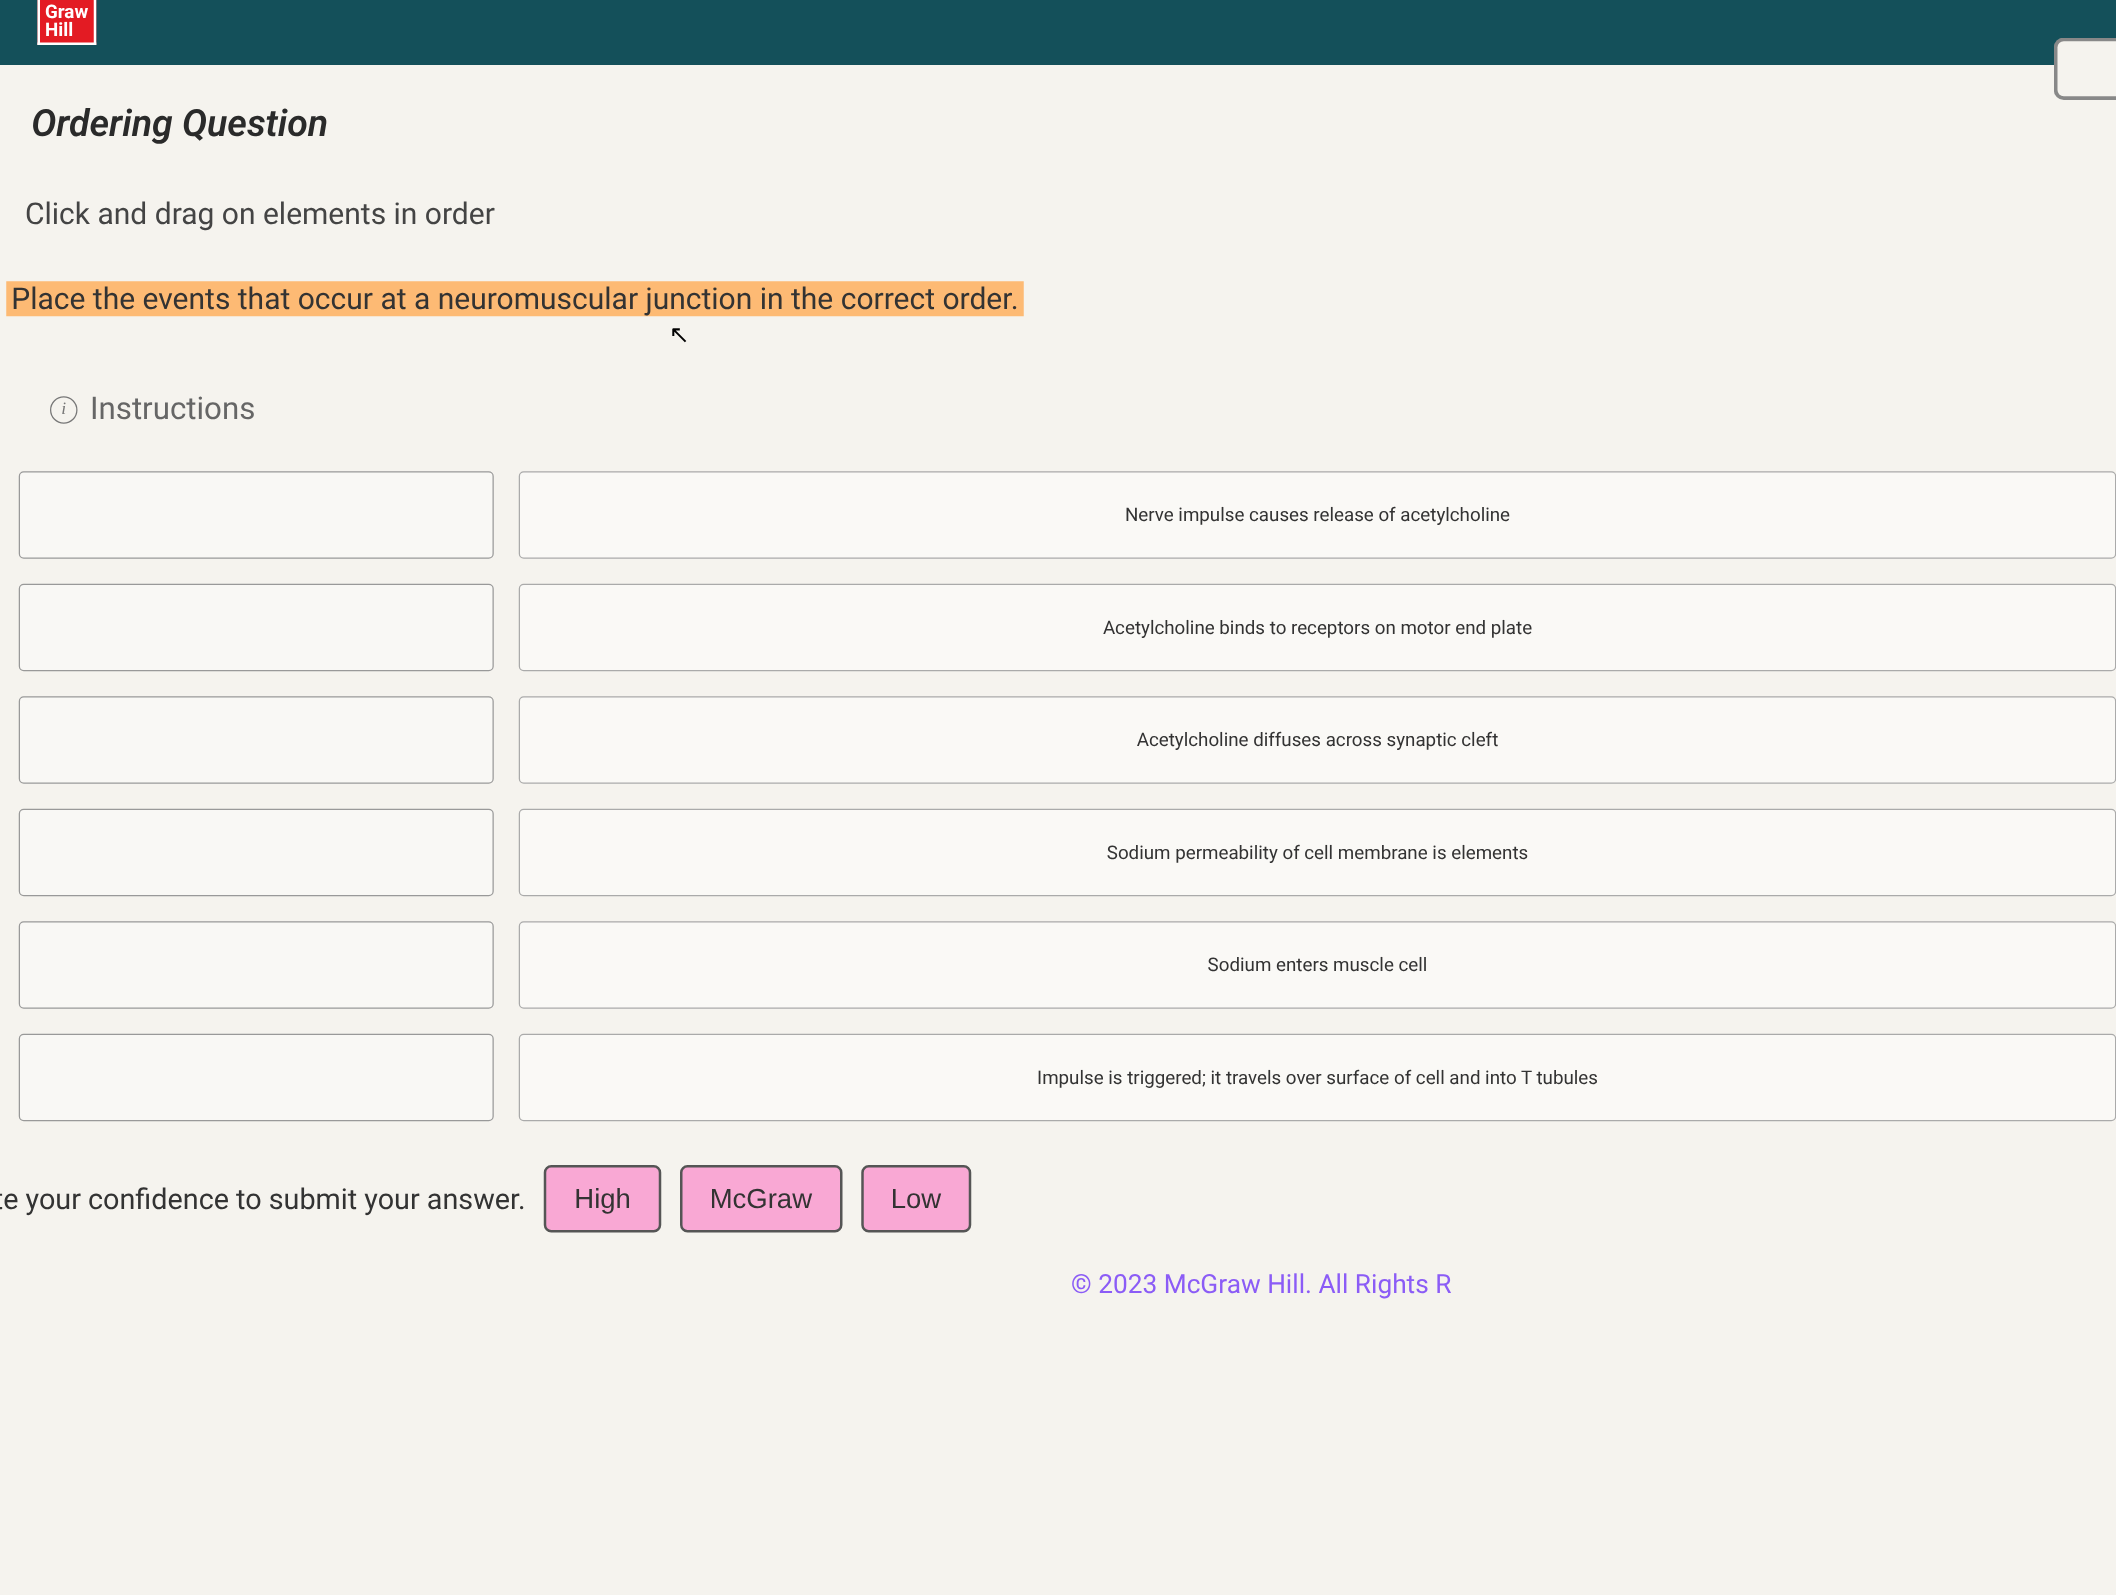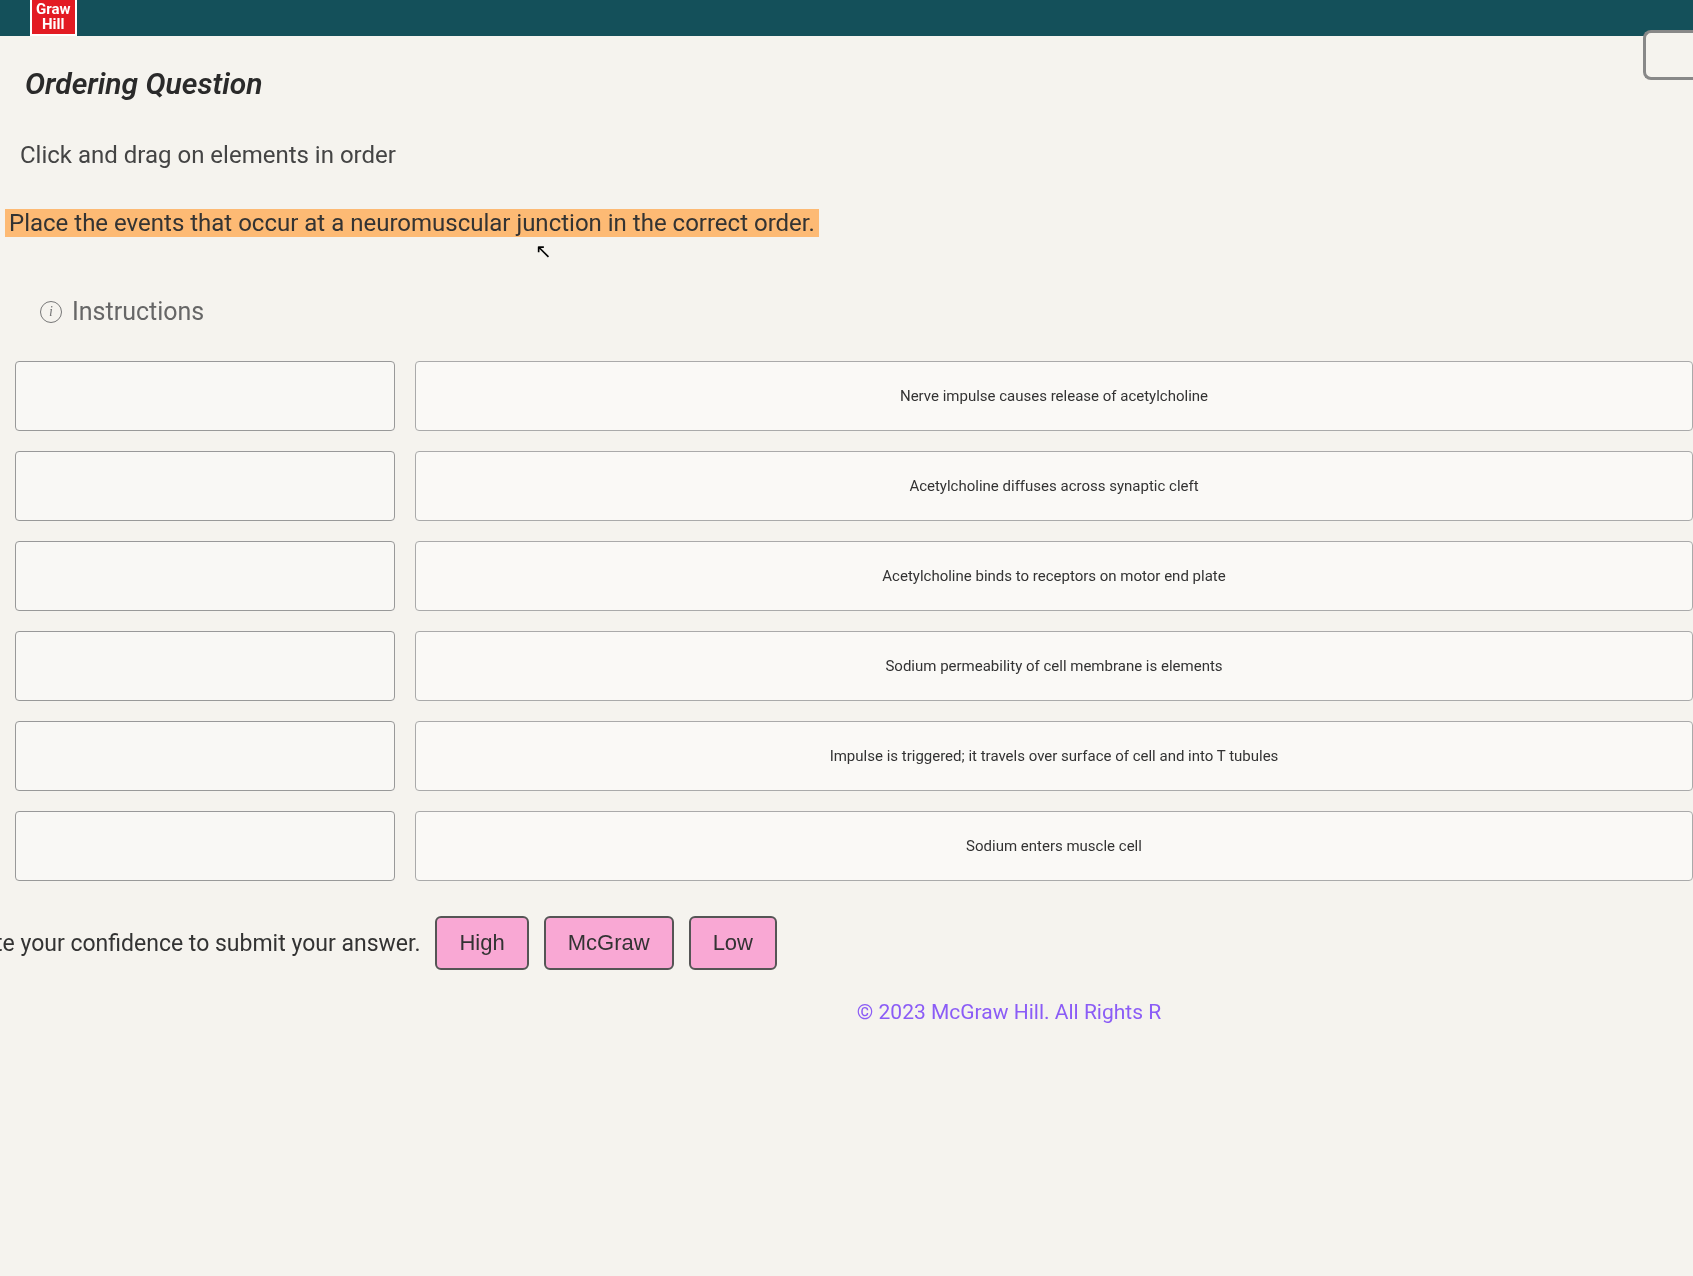--- a/index.html
+++ b/index.html
@@ -10,26 +10,25 @@
     body {
       font-family: -apple-system, BlinkMacSystemFont, 'Segoe UI', Roboto, Helvetica, Arial, sans-serif;
       background: #f5f3ee;
       color: #333;
       width: 1693px;
       height: 1276px;
       overflow: hidden;
     }
     .top-bar {
       background: #14505a;
-      height: 36px;
+      height: 52px;
       display: flex;
       align-items: flex-start;
       padding: 0 20px 0 30px;
       position: relative;
-      text-align: center;
     }
     .logo-box {
       background: #e31b23;
       color: white;
       font-weight: bold;
       font-size: 16px;
       line-height: 1;
       padding: 2px 4px;
       border: 2px solid white;
       border-top: none;
@@ -198,41 +197,41 @@
     <span class="instructions-label">Instructions</span>
   </div>
 
   <div class="drag-row">
     <div class="drop-slot"></div>
     <div class="drag-item">Nerve impulse causes release of acetylcholine</div>
   </div>
 
   <div class="drag-row">
     <div class="drop-slot"></div>
+    <div class="drag-item">Acetylcholine binds to receptors on motor end plate</div>
+  </div>
+
+  <div class="drag-row">
+    <div class="drop-slot"></div>
     <div class="drag-item">Acetylcholine diffuses across synaptic cleft</div>
   </div>
 
   <div class="drag-row">
     <div class="drop-slot"></div>
-    <div class="drag-item">Acetylcholine binds to receptors on motor end plate</div>
-  </div>
-
-  <div class="drag-row">
-    <div class="drop-slot"></div>
     <div class="drag-item">Sodium permeability of cell membrane is elements</div>
   </div>
 
   <div class="drag-row">
     <div class="drop-slot"></div>
+    <div class="drag-item">Sodium enters muscle cell</div>
+  </div>
+
+  <div class="drag-row">
+    <div class="drop-slot"></div>
     <div class="drag-item">Impulse is triggered; it travels over surface of cell and into T tubules</div>
-  </div>
-
-  <div class="drag-row">
-    <div class="drop-slot"></div>
-    <div class="drag-item">Sodium enters muscle cell</div>
   </div>
 
   <div class="footer-row">
     <span class="confidence-text">te your confidence to submit your answer.</span>
     <button class="confidence-btn">High</button>
     <button class="confidence-btn">McGraw</button>
     <button class="confidence-btn">Low</button>
   </div>
 
   <div class="copyright">© 2023 McGraw Hill. All Rights R</div>

